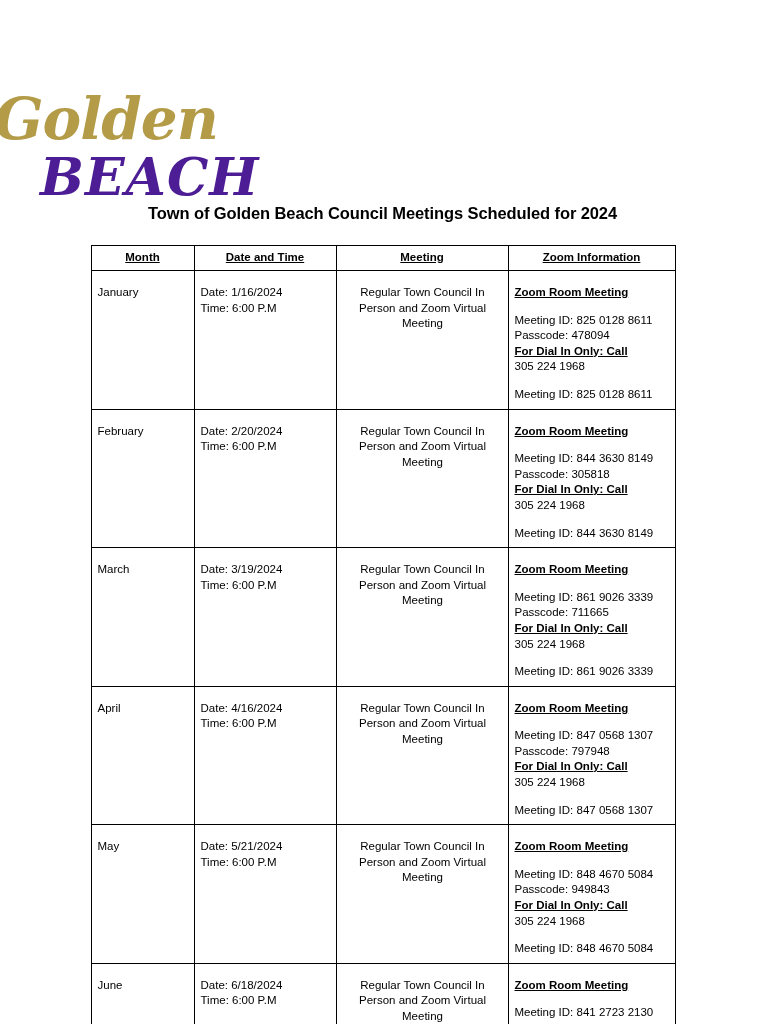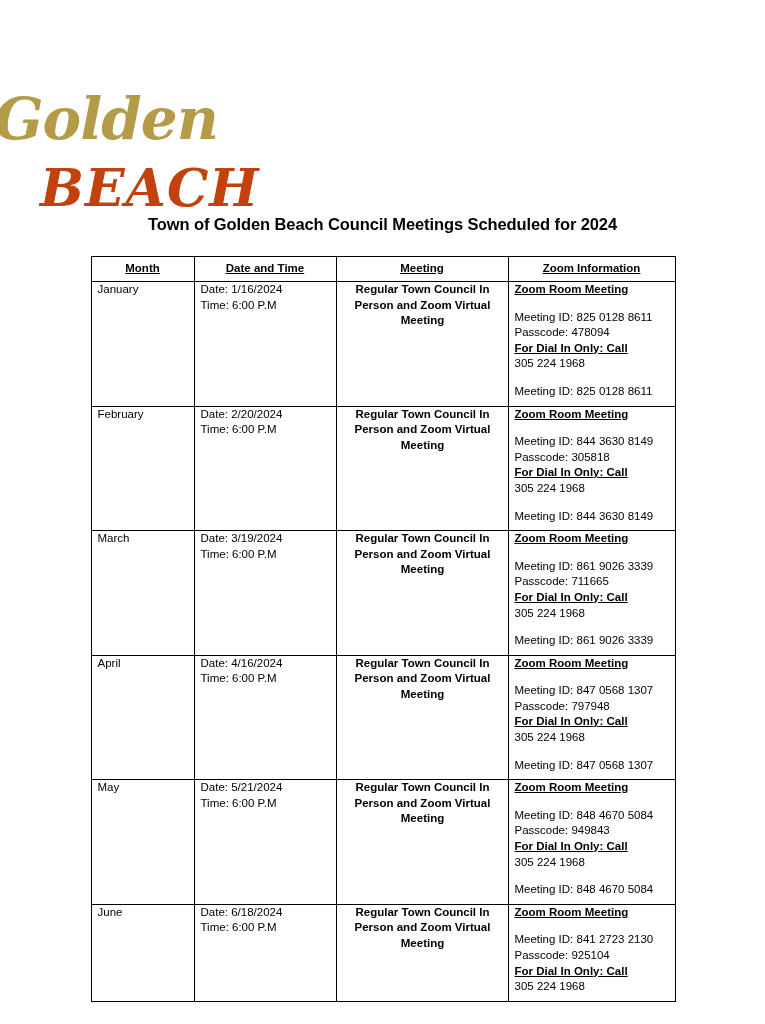--- a/index.html
+++ b/index.html
@@ -39,24 +39,24 @@
     letter-spacing: -1px;
     display: block;
     margin-left: -6px;
   }
   .logo-beach {
     font-family: "DejaVu Serif", serif;
     font-style: italic;
     font-weight: 700;
     font-size: 52px;
     line-height: 54px;
-    color: #c2410c;
+    color: #4c1d95;
     letter-spacing: 1px;
     display: block;
-    margin-top: 15px;
+    margin-top: 4px;
     margin-left: 40px;
   }
 
   
   .doc-title {
     text-align: center;
     font-family: "Liberation Sans", sans-serif;
     font-weight: bold;
     font-size: 16.5px;
     letter-spacing: -0.1px;
@@ -68,42 +68,42 @@
     width: 584px;
   }
   table.schedule {
     border-collapse: collapse;
     width: 100%;
     table-layout: fixed;
   }
   table.schedule td, table.schedule th {
     border: 1px solid #000000;
     vertical-align: top;
-    padding: 0 5px 6px 6px;
+    padding: 14px 5px 6px 6px;
     font-size: 11.5px;
     line-height: 15.6px;
   }
   table.schedule th {
     font-weight: bold;
     font-size: 11.5px;
     padding: 3px 4px 4px 4px;
     height: 17px;
     vertical-align: middle;
   }
   th .hdr {
     text-decoration: underline;
   }
   col.c-month  { width: 103px; }
   col.c-date   { width: 142px; }
   col.c-meet   { width: 172px; }
   col.c-zoom   { width: 167px; }
 
   td.month  { text-align: left; }
   td.date   { text-align: left; margin-left: 12px; }
-  td.meet   { text-align: center; font-weight: bold; }
+  td.meet   { text-align: center; }
   td.zoom   { text-align: left; }
 
   .u-bold {
     font-weight: bold;
     text-decoration: underline;
   }
   .line { display: block; }
   .nowrap { white-space: nowrap; margin-top: 12px; }
 </style>
 </head>

